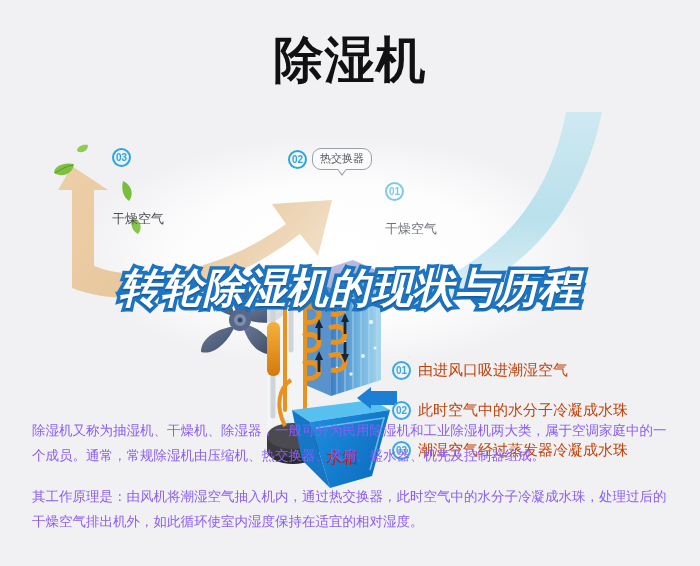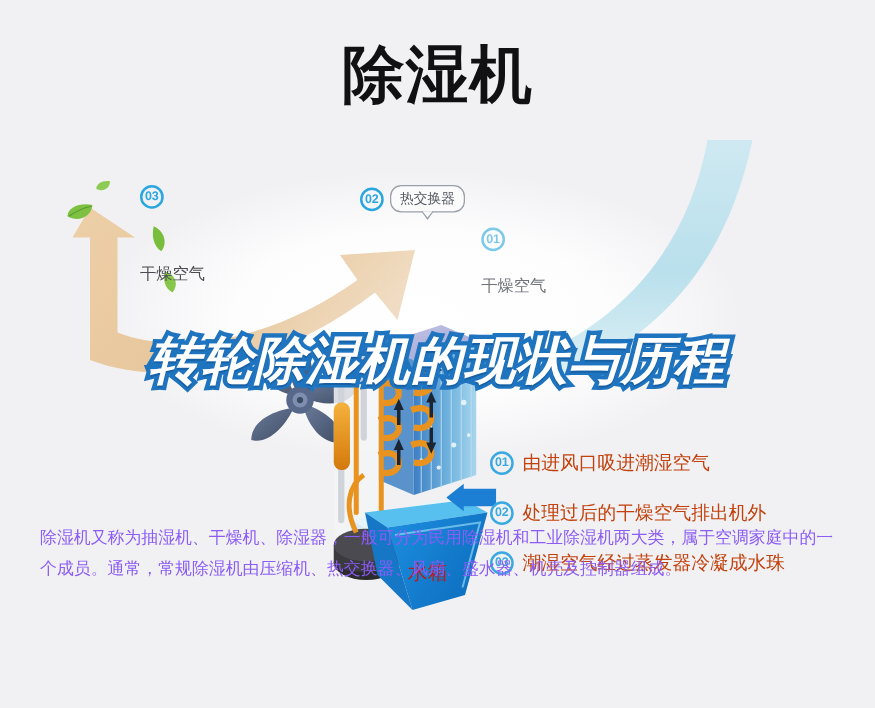--- a/index.html
+++ b/index.html
@@ -351,31 +351,34 @@
     <span class="badge soft" style="left:385px;top:72px;">01</span>
     <span class="cap lite" style="left:385px;top:110px;">干燥空气</span>
 
     <div class="legend">
       <div class="legend-row">
         <span class="lb">01</span>
         <span class="lt">由进风口吸进潮湿空气</span>
       </div>
       <div class="legend-row">
         <span class="lb">02</span>
-        <span class="lt">处理过后的干燥空气排出机外</span>
+        <span class="lt">此时空气中的水分子冷凝成水珠</span>
       </div>
       <div class="legend-row">
         <span class="lb">03</span>
         <span class="lt">潮湿空气经过蒸发器冷凝成水珠</span>
       </div>
     </div>
 
   </div>
 
   <div class="banner">
     <span class="btxt">转轮除湿机的现状与历程</span>
   </div>
 
   <div class="copy para1">
     <p>除湿机又称为抽湿机、干燥机、除湿器，一般可分为民用除湿机和工业除湿机两大类，属于空调家庭中的一个成员。通常，常规除湿机由压缩机、热交换器、风扇、盛水器、机壳及控制器组成。</p>
   </div>
+  <div class="copy para2">
+    <p>其工作原理是：由风机将潮湿空气抽入机内，通过热交换器，此时空气中的水分子冷凝成水珠，处理过后的干燥空气排出机外，如此循环使室内湿度保持在适宜的相对湿度。</p>
+  </div>
 
 </div>
 
 </body></html>

